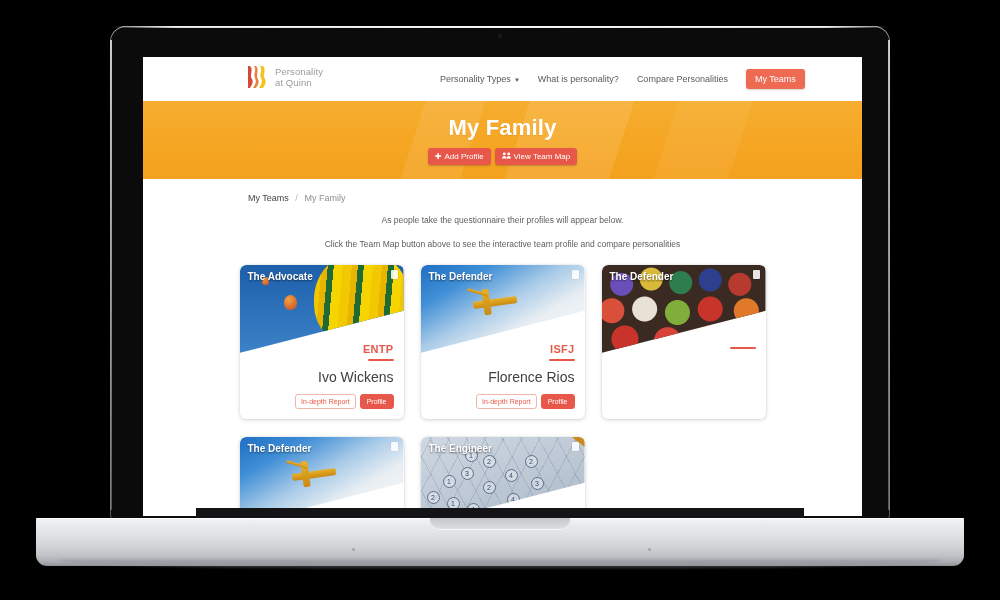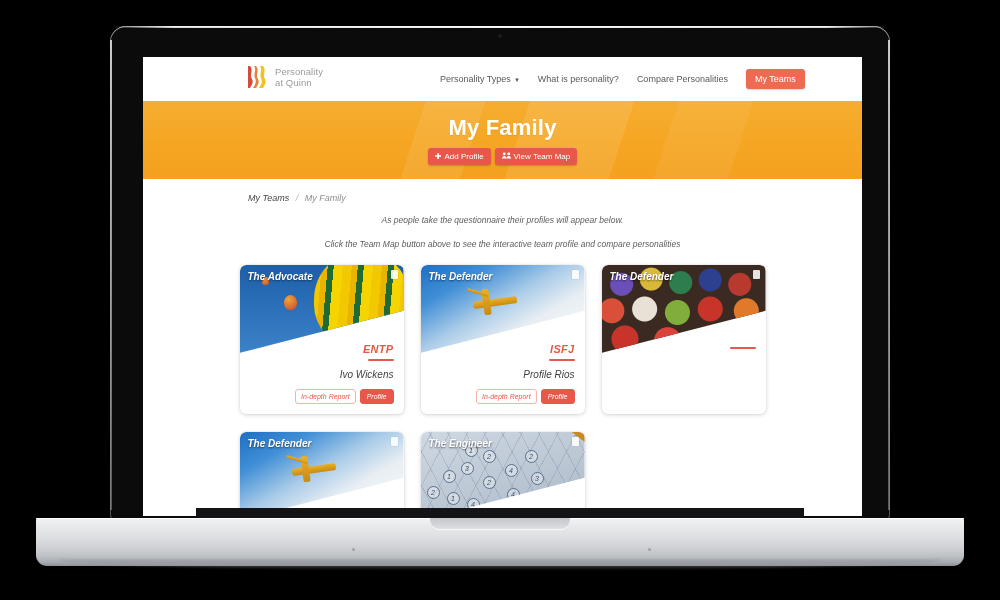--- a/index.html
+++ b/index.html
@@ -124,21 +124,21 @@
   #hero-buttons { position: relative; display: flex; gap: 4px; }
   .hero-btn {
     background: #e8584a; color: #fff; font-size: 8px;
     padding: 4px 7px; border-radius: 3px; white-space: nowrap; cursor: pointer;
     display: flex; align-items: center; gap: 3px;
     box-shadow: 0 1px 2px rgba(0,0,0,.22);
   }
   .btn-glyph { font-size: 8px; line-height: 1; }
 
   
-  #content { background: #fff; padding: 0 0 10px 0; font-style: italic; }
+  #content { background: #fff; padding: 0 0 10px 0; }
   #breadcrumb { margin: 14px 0 0 105px; font-size: 9px; color: #8d8d8d; }
   #breadcrumb .crumb-link { color: #444; cursor: pointer; }
   #breadcrumb .crumb-sep { margin: 0 4px; color: #b5b5b5; }
   .intro-line { text-align: center; font-size: 8.5px; color: #5d5d5d; }
   #intro-1 { margin-top: 12px; }
   #intro-2 { margin-top: 14px; }
 
   
   #card-grid {
     margin: 16px auto 0 auto; width: 526px;
@@ -166,21 +166,21 @@
   }
   .card-corner-icon {
     position: absolute; right: 6px; top: 5px; z-index: 4;
     width: 7px; height: 9px; background: rgba(255,255,255,.88);
     border-radius: 1px;
     box-shadow: 0 0 1px rgba(0,0,0,.35);
   }
   .card-body { padding: 0 10px 10px 10px; text-align: right; }
   .card-code { font-size: 11px; font-weight: 700; color: #e8584a; letter-spacing: .3px; margin-top: -10px; }
   .card-rule { width: 26px; height: 2px; background: #e8584a; margin: 4px 0 0 auto; border-radius: 1px; }
-  .card-name { font-size: 10px; color: #3f3f3f; margin-top: 8px; }
+  .card-name { font-size: 14px; color: #3f3f3f; margin-top: 8px; }
   .card-actions { display: flex; justify-content: flex-end; gap: 4px; margin-top: 9px; }
   .btn-outline {
     font-size: 7px; color: #e8584a; border: 1px solid #f0b4ab;
     padding: 3px 5px; border-radius: 3px; background: #fff; cursor: pointer; white-space: nowrap;
   }
   .btn-solid {
     font-size: 7px; color: #fff; background: #e8584a; border: 1px solid #e8584a;
     padding: 3px 6px; border-radius: 3px; cursor: pointer; white-space: nowrap;
   }
 
@@ -356,21 +356,21 @@
                   <div class="plane-body" style="left:62px;top:24px;width:7px;height:26px;transform:rotate(-8deg);"></div>
                   <div class="plane-body" style="left:46px;top:26px;width:22px;height:3px;transform:rotate(16deg);"></div>
                 </div>
               </div>
               <div class="card-type-title">The Defender</div>
               <div class="card-corner-icon"></div>
             </div>
             <div class="card-body">
               <div class="card-code">ISFJ</div>
               <div class="card-rule"></div>
-              <div class="card-name">Profile Rios</div>
+              <div class="card-name">Florence Rios</div>
               <div class="card-actions">
                 <div class="btn-outline">In-depth Report</div>
                 <div class="btn-solid">Profile</div>
               </div>
             </div>
           </div>
 
           <div class="person-card">
             <div class="card-photo">
               <div class="photo-clip">

